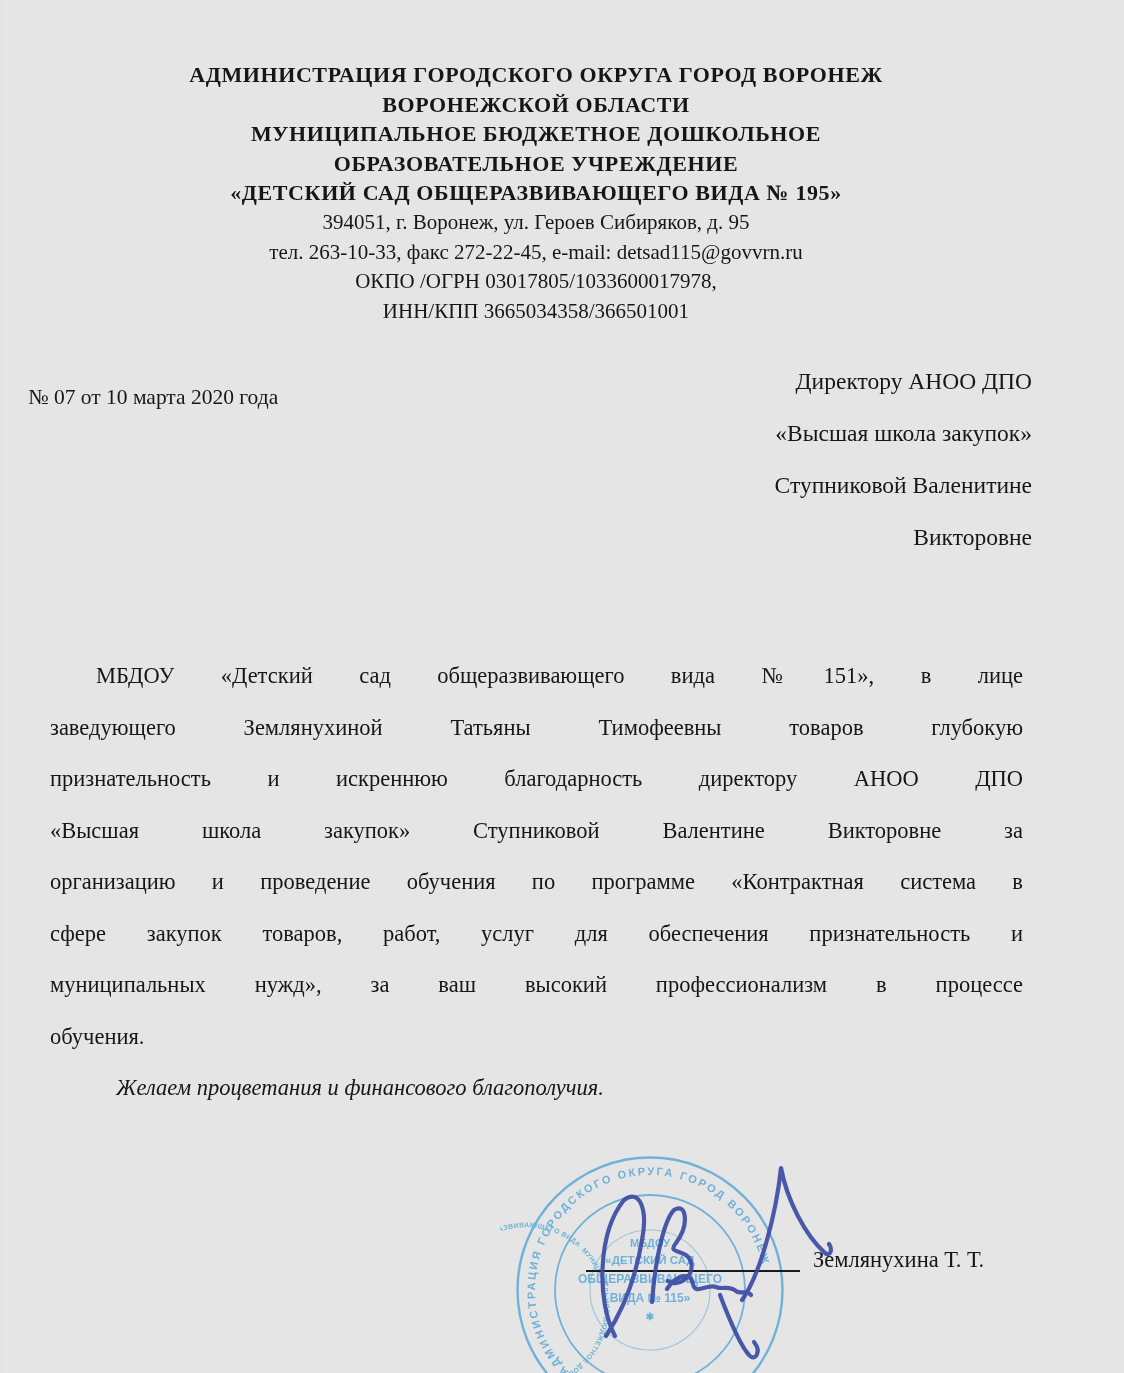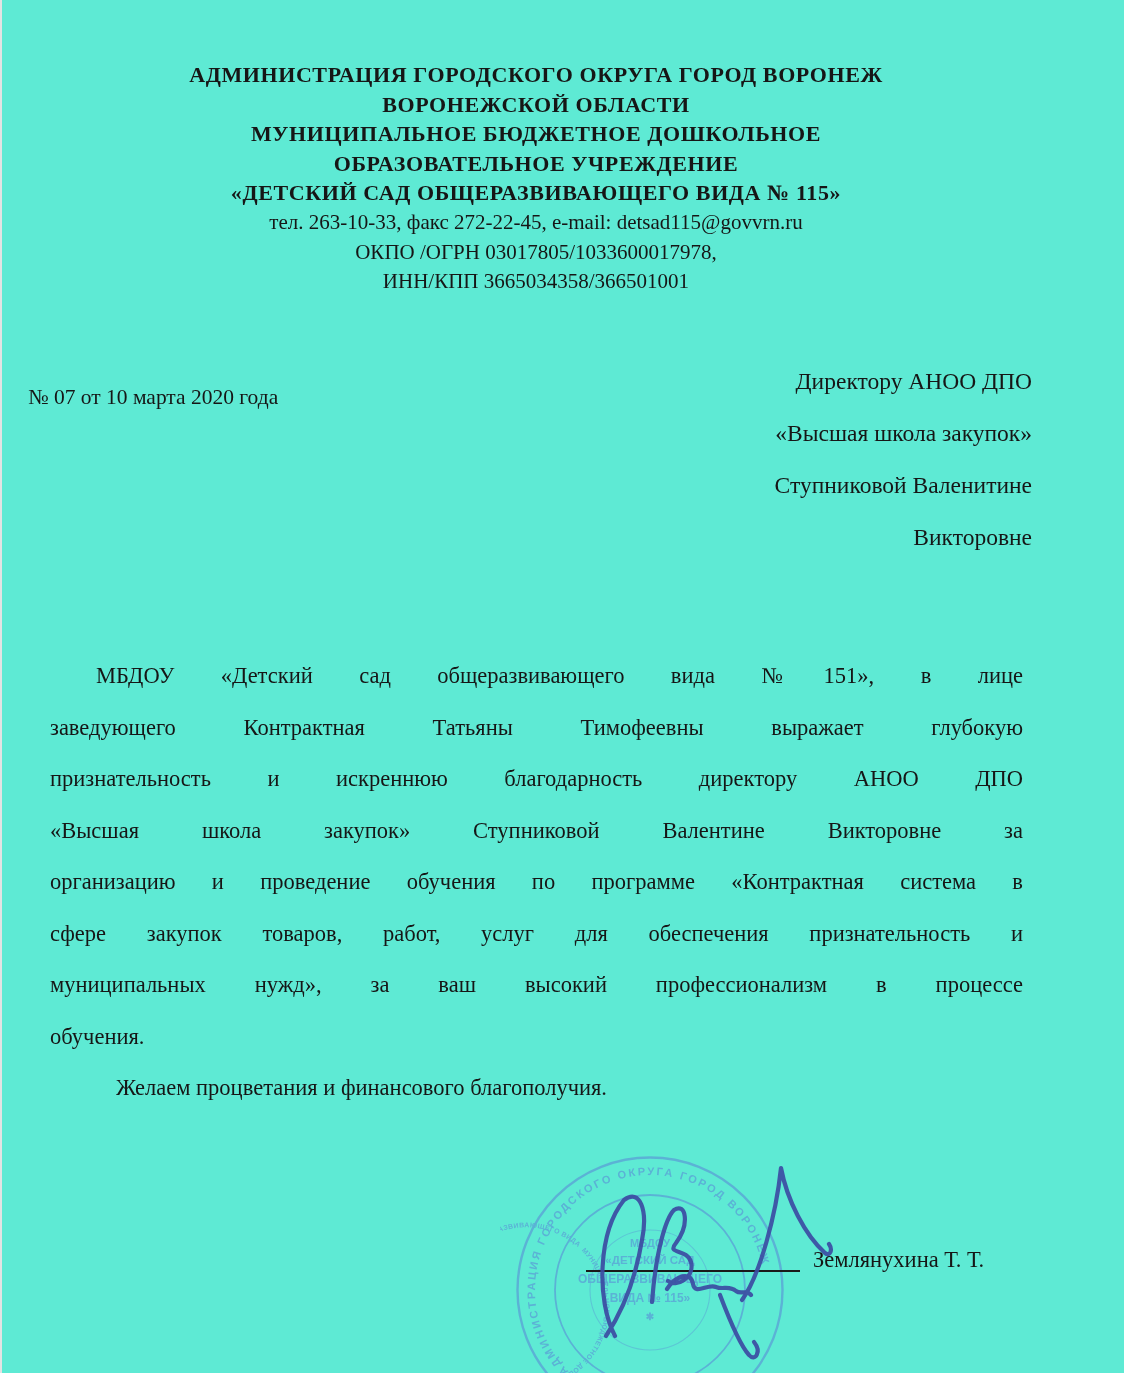--- a/index.html
+++ b/index.html
@@ -1,17 +1,17 @@
 <!DOCTYPE html>
 <html><head>
 <meta charset="utf-8">
 <style>
   html,body{margin:0;padding:0;background:#ffffff;}
   .page{
-    position:relative;width:1124px;height:1373px;background:#5eead4;
+    position:relative;width:1124px;height:1373px;background:#e5e5e5;
     font-family:"Liberation Serif", serif;color:#161616;overflow:hidden;
   }
   .edge-artifact{position:absolute;left:0;top:0;width:2px;height:100%;background:#e3e3e3;}
 
   .letterhead{
     position:absolute;top:60px;left:26px;width:1020px;
     text-align:center;line-height:29.6px;font-size:21px;
   }
   .lh-bold{font-weight:bold;font-size:22px;letter-spacing:.6px;}
 
@@ -22,59 +22,60 @@
     text-align:right;font-size:23.5px;line-height:52px;
   }
 
   .body-block{
     position:absolute;left:50px;top:650px;width:973px;
     font-size:22.5px;line-height:51.5px;
   }
   .jline{text-align:justify;text-align-last:justify;height:51.5px;overflow:hidden;}
   .jline.first{text-indent:46px;}
   .jline.last{text-align-last:left;}
-  .para2{text-indent:66px;}
+  .para2{text-indent:66px;font-style:italic;}
 
   .sig-title{position:absolute;left:110px;top:1247px;font-size:22.5px;z-index:5;}
   .sig-name{position:absolute;left:813px;top:1247px;font-size:22.5px;z-index:5;}
   .sig-line{position:absolute;left:586px;top:1270px;width:214px;height:0;
     border-top:2.5px solid #1a1a1a;z-index:3;}
 
   .stamp-svg{position:absolute;left:500px;top:1143px;z-index:2;opacity:.85;filter:blur(.3px);}
   .sign-svg{position:absolute;left:540px;top:1140px;z-index:4;}
 </style>
 </head>
 <body>
 
 <div class="page">
   <div class="edge-artifact"></div>
 
   <header class="letterhead">
     <div class="lh-bold">АДМИНИСТРАЦИЯ ГОРОДСКОГО ОКРУГА ГОРОД ВОРОНЕЖ</div>
     <div class="lh-bold">ВОРОНЕЖСКОЙ ОБЛАСТИ</div>
     <div class="lh-bold">МУНИЦИПАЛЬНОЕ БЮДЖЕТНОЕ ДОШКОЛЬНОЕ</div>
     <div class="lh-bold">ОБРАЗОВАТЕЛЬНОЕ УЧРЕЖДЕНИЕ</div>
-    <div class="lh-bold">«ДЕТСКИЙ САД ОБЩЕРАЗВИВАЮЩЕГО ВИДА № 115»</div>
+    <div class="lh-bold">«ДЕТСКИЙ САД ОБЩЕРАЗВИВАЮЩЕГО ВИДА № 195»</div>
+    <div>394051, г. Воронеж, ул. Героев Сибиряков, д. 95</div>
     <div>тел. 263-10-33, факс 272-22-45, e-mail: detsad115@govvrn.ru</div>
     <div>ОКПО /ОГРН  03017805/1033600017978,</div>
     <div>ИНН/КПП  3665034358/366501001</div>
   </header>
 
   <div class="ref-number">№ 07 от 10 марта 2020 года</div>
 
   <div class="addressee">
     <div>Директору АНОО ДПО</div>
     <div>«Высшая школа закупок»</div>
     <div>Ступниковой Валенитине</div>
     <div>Викторовне</div>
   </div>
 
   <div class="body-block">
     <div class="jline first">МБДОУ «Детский сад общеразвивающего вида №151», в лице</div>
-    <div class="jline">заведующего Контрактная Татьяны Тимофеевны выражает глубокую</div>
+    <div class="jline">заведующего Землянухиной Татьяны Тимофеевны товаров глубокую</div>
     <div class="jline">признательность и искреннюю благодарность директору АНОО ДПО</div>
     <div class="jline">«Высшая школа закупок» Ступниковой Валентине Викторовне за</div>
     <div class="jline">организацию и проведение обучения по программе «Контрактная система в</div>
     <div class="jline">сфере закупок товаров, работ, услуг для обеспечения признательность и</div>
     <div class="jline">муниципальных нужд», за ваш высокий профессионализм в процессе</div>
     <div class="jline last">обучения.</div>
     <div class="para2">Желаем процветания и финансового благополучия.</div>
   </div>
 
   <div class="sig-line"></div>

